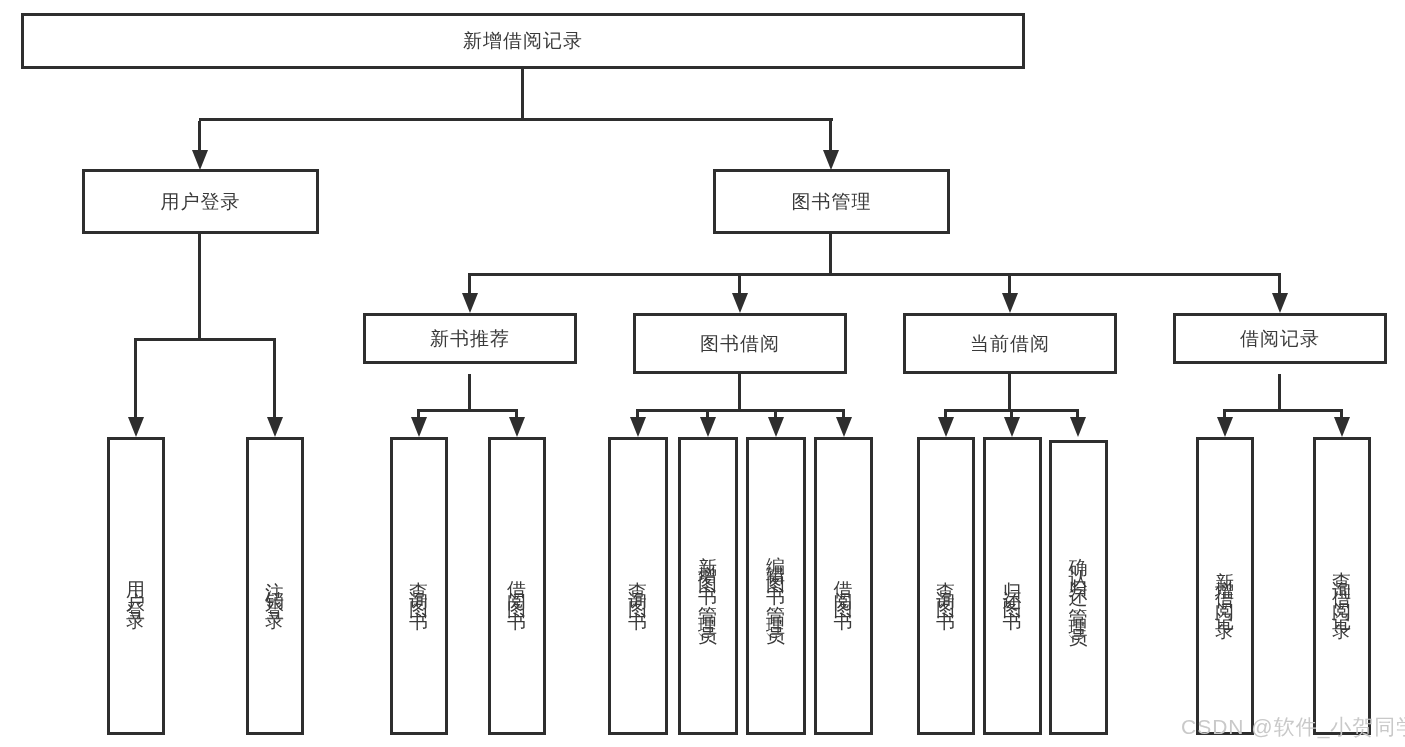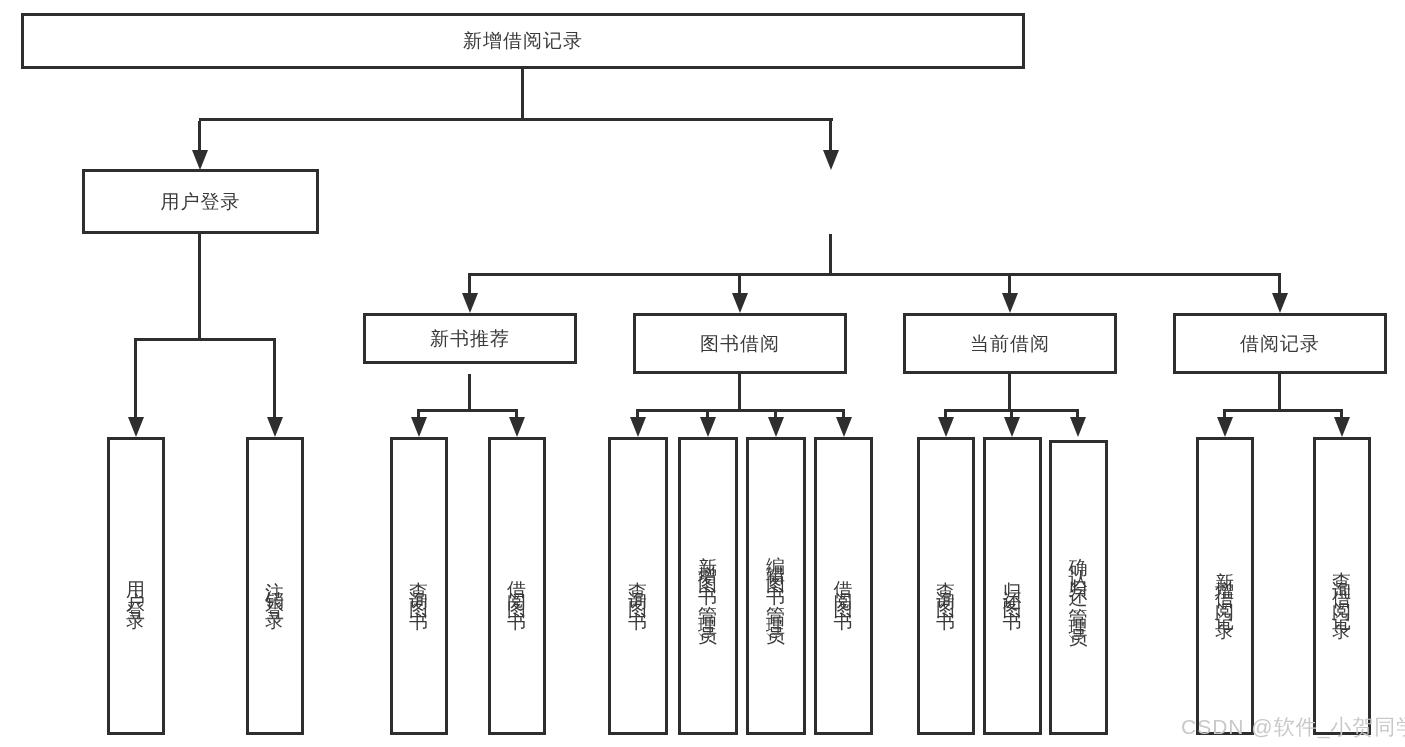--- a/index.html
+++ b/index.html
@@ -64,20 +64,23 @@
   <div class="vl" style="left:521px;top:69px;height:52px"></div>
   <div class="hl" style="left:199px;top:118px;width:634px"></div>
   <div class="vl" style="left:198px;top:121px;height:32px"></div>
   <div class="ah" style="left:192px;top:150px"></div>
   <div class="vl" style="left:829px;top:121px;height:32px"></div>
   <div class="ah" style="left:823px;top:150px"></div>
 
   <div class="box" style="left:82px;top:169px;width:237px;height:65px">
     <span class="lbl">用户登录</span>
   </div>
+  <div class="box" style="left:713px;top:169px;width:237px;height:65px">
+    <span class="lbl">图书管理</span>
+  </div>
 
   <div class="vl" style="left:198px;top:234px;height:104px"></div>
   <div class="hl" style="left:134px;top:338px;width:142px"></div>
   <div class="vl" style="left:134px;top:338px;height:81px"></div>
   <div class="ah" style="left:128px;top:417px"></div>
   <div class="vl" style="left:273px;top:338px;height:81px"></div>
   <div class="ah" style="left:267px;top:417px"></div>
 
   <div class="vl" style="left:829px;top:234px;height:39px"></div>
   <div class="hl" style="left:470px;top:273px;width:811px"></div>
@@ -92,21 +95,21 @@
 
   <div class="box" style="left:363px;top:313px;width:214px;height:51px">
     <span class="lbl">新书推荐</span>
   </div>
   <div class="box" style="left:903px;top:313px;width:214px;height:61px">
     <span class="lbl">当前借阅</span>
   </div>
   <div class="box" style="left:633px;top:313px;width:214px;height:61px">
     <span class="lbl">图书借阅</span>
   </div>
-  <div class="box" style="left:1173px;top:313px;width:214px;height:61px">
+  <div class="box" style="left:1173px;top:313px;width:214px;height:51px">
     <span class="lbl">借阅记录</span>
   </div>
 
   <div class="vl" style="left:468px;top:374px;height:35px"></div>
   <div class="hl" style="left:419px;top:409px;width:98px"></div>
   <div class="vl" style="left:417px;top:409px;height:12px"></div>
   <div class="ah" style="left:411px;top:417px"></div>
   <div class="vl" style="left:515px;top:409px;height:12px"></div>
   <div class="ah" style="left:509px;top:417px"></div>
 

